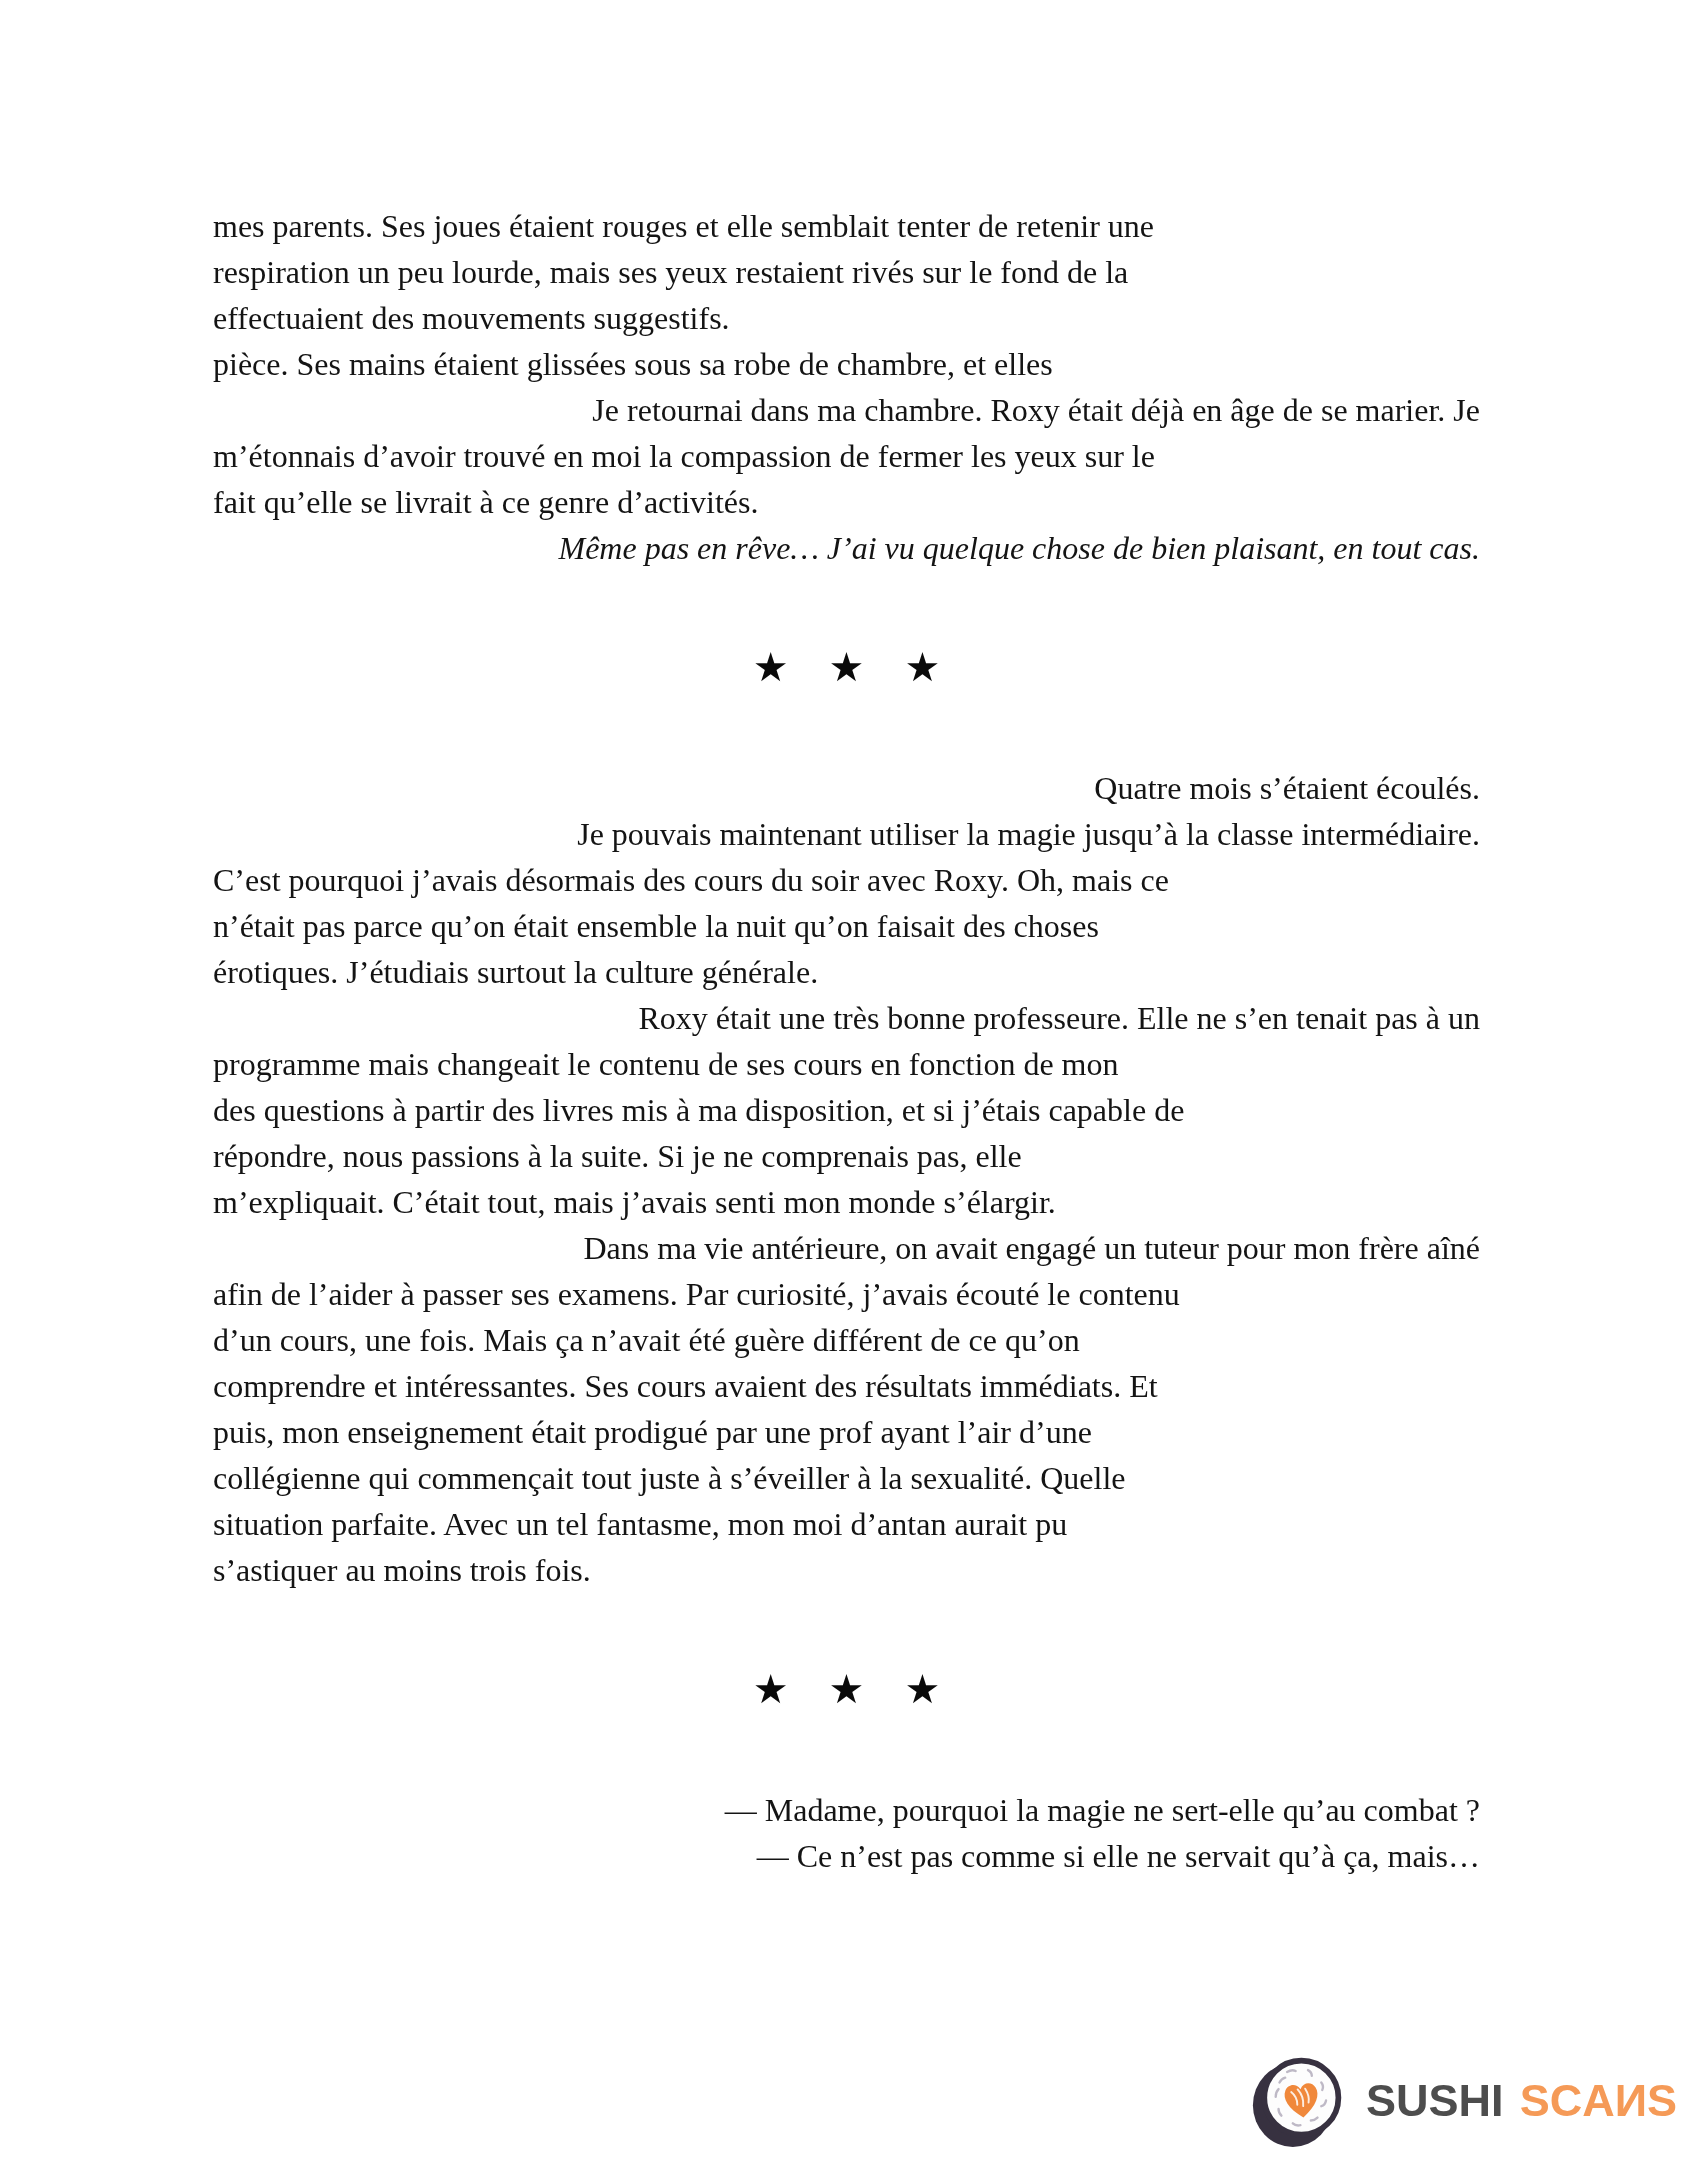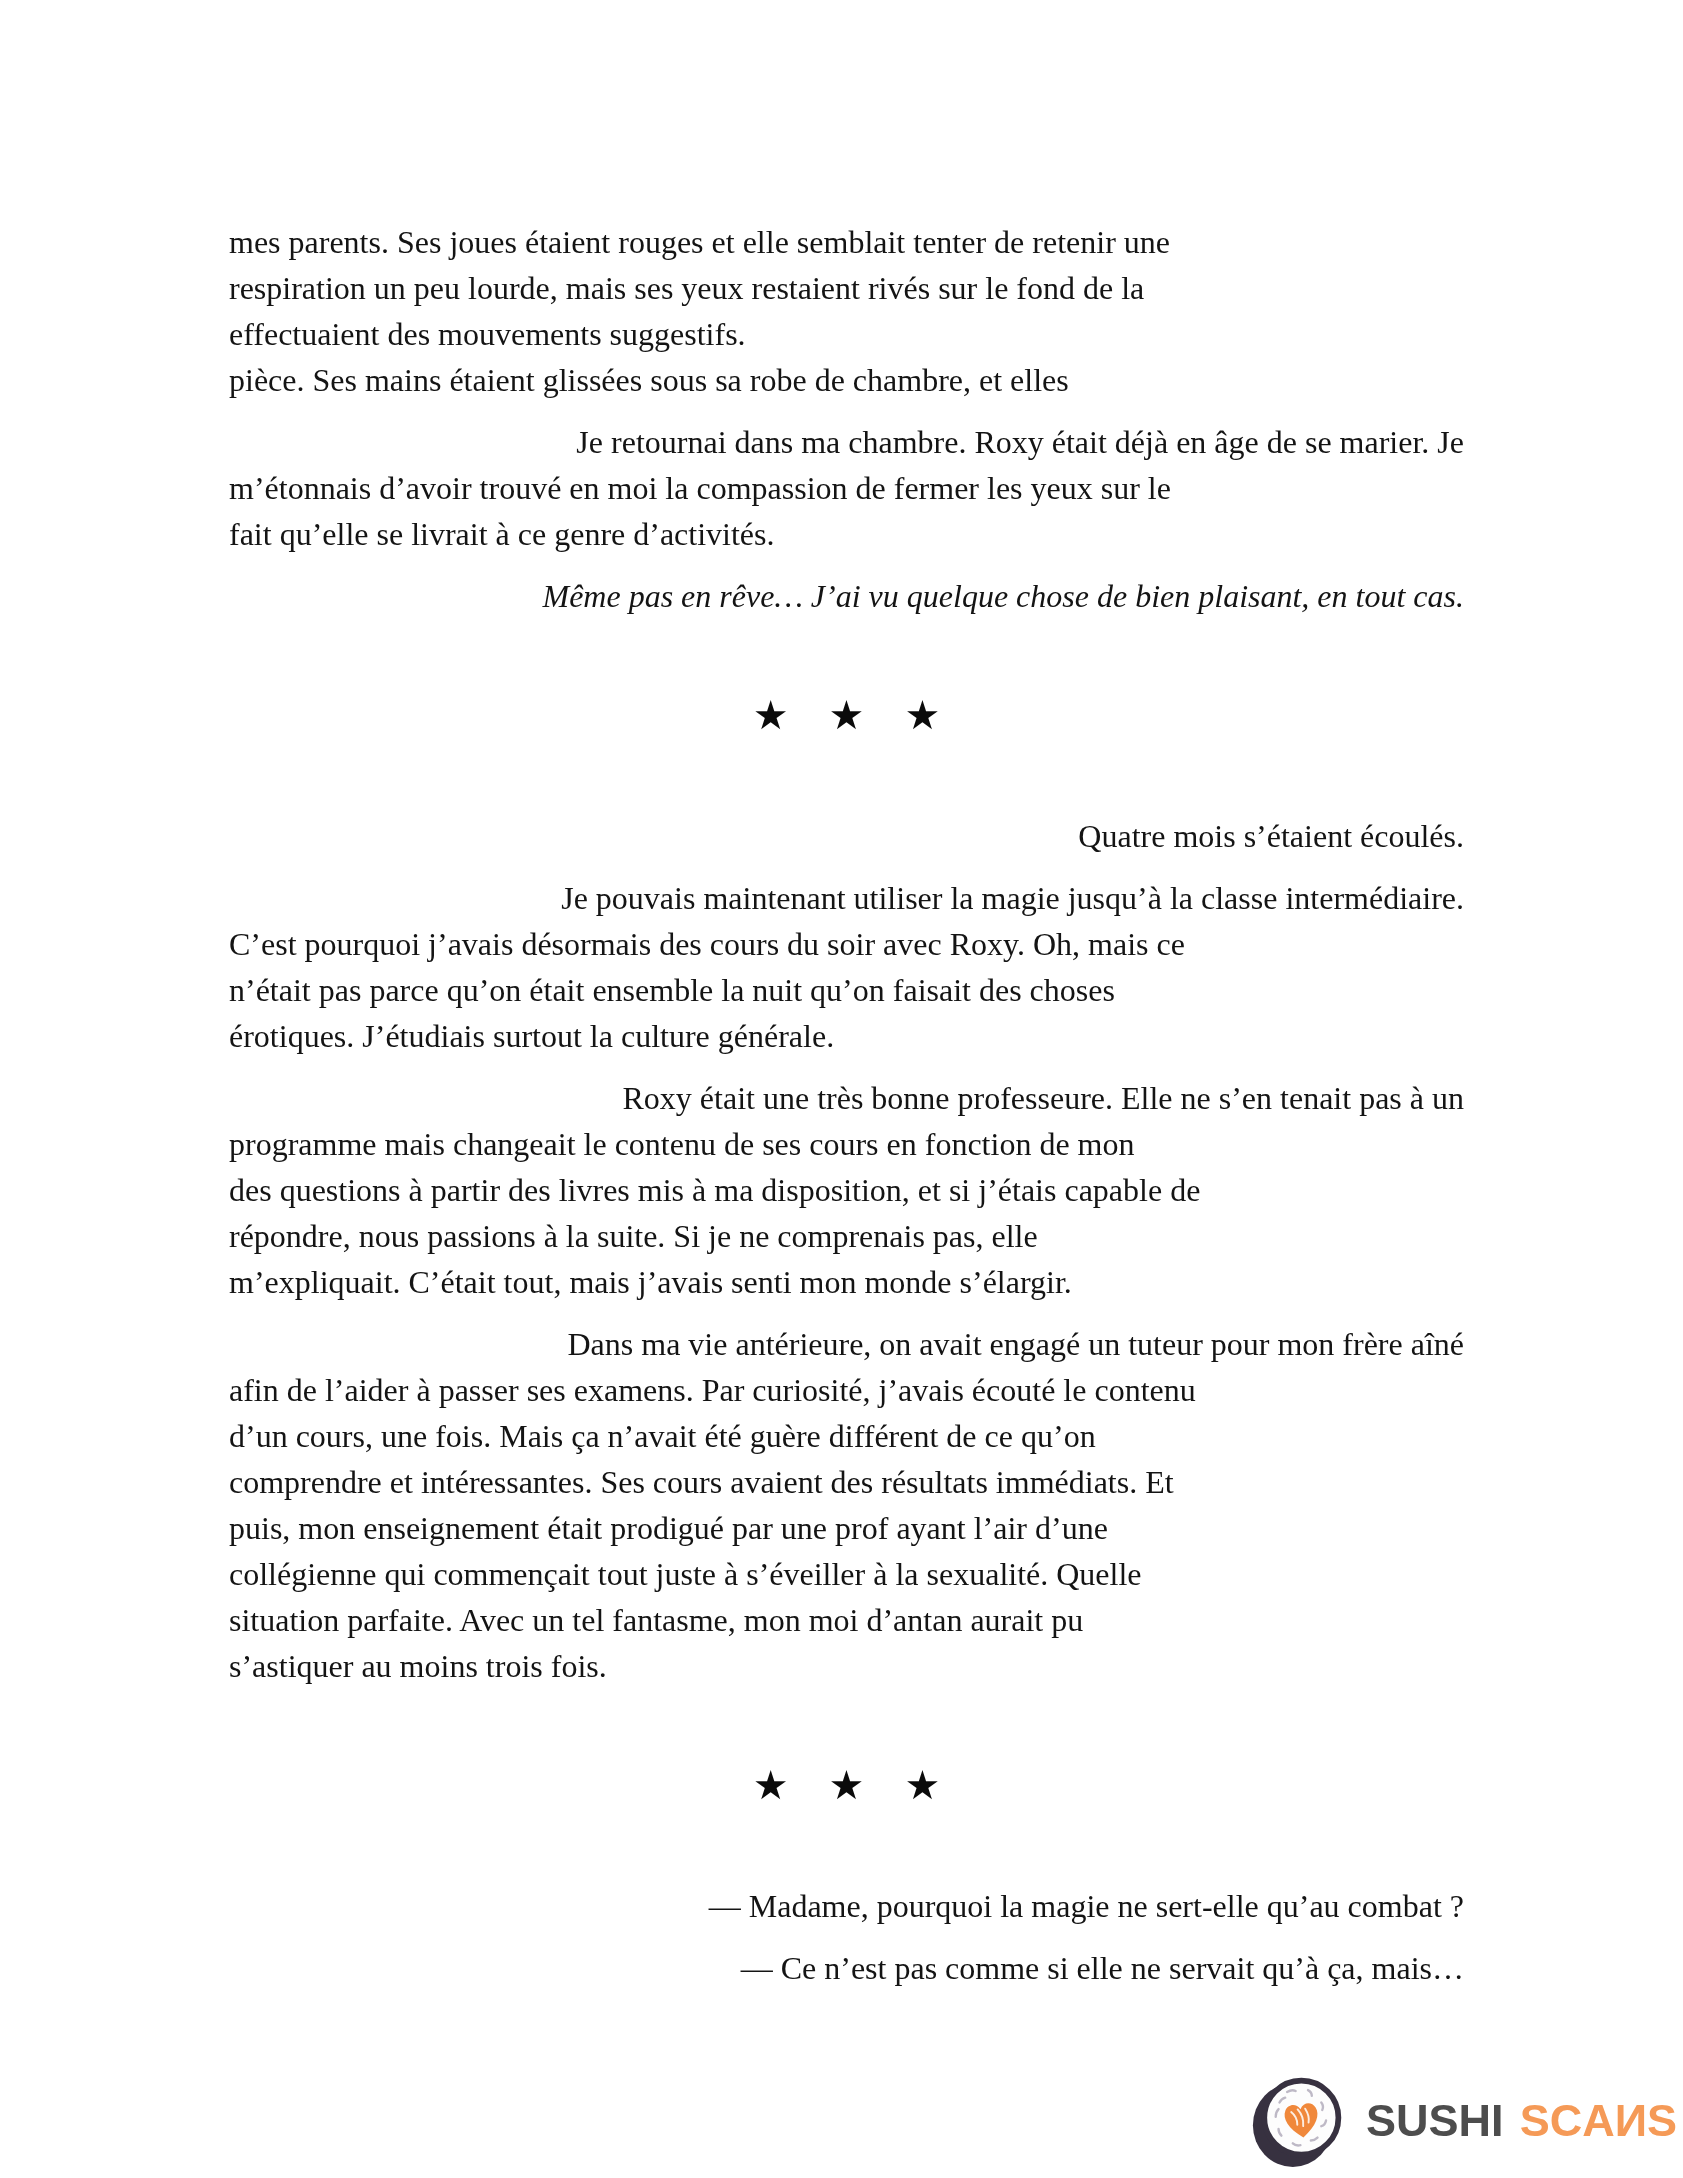--- a/index.html
+++ b/index.html
@@ -13,37 +13,37 @@
   }
   .text-column {
     position: absolute;
     left: 213px;
     top: 203px;
     width: 1267px;
     font-size: 32px;
     line-height: 46px;
     color: #141414;
   }
-  .paragraph { margin: 16px; }
+  .paragraph { margin: 0; }
   .paragraph.italic { font-style: italic; }
   .line { white-space: nowrap; height: 46px; }
   .line.first-indent { padding-left: 54px; text-align: right; }
   .separator {
     margin: 74px 0;
     height: 46px;
     line-height: 46px;
     text-align: center;
     font-size: 40px;
     color: #0a0a0a;
   }
   .separator .star { display: inline-block; margin: 0 20px; }
   .logo {
     position: absolute;
     right: 6px;
-    bottom: 8px;
+    bottom: 28px;
     display: flex;
     align-items: center;
   }
   .logo-icon { width: 95px; height: 99px; margin-right: 20px; }
   .brand {
     font-family: "Liberation Sans", sans-serif;
     font-weight: bold;
     font-size: 45px;
     letter-spacing: 0px;
     white-space: nowrap;

